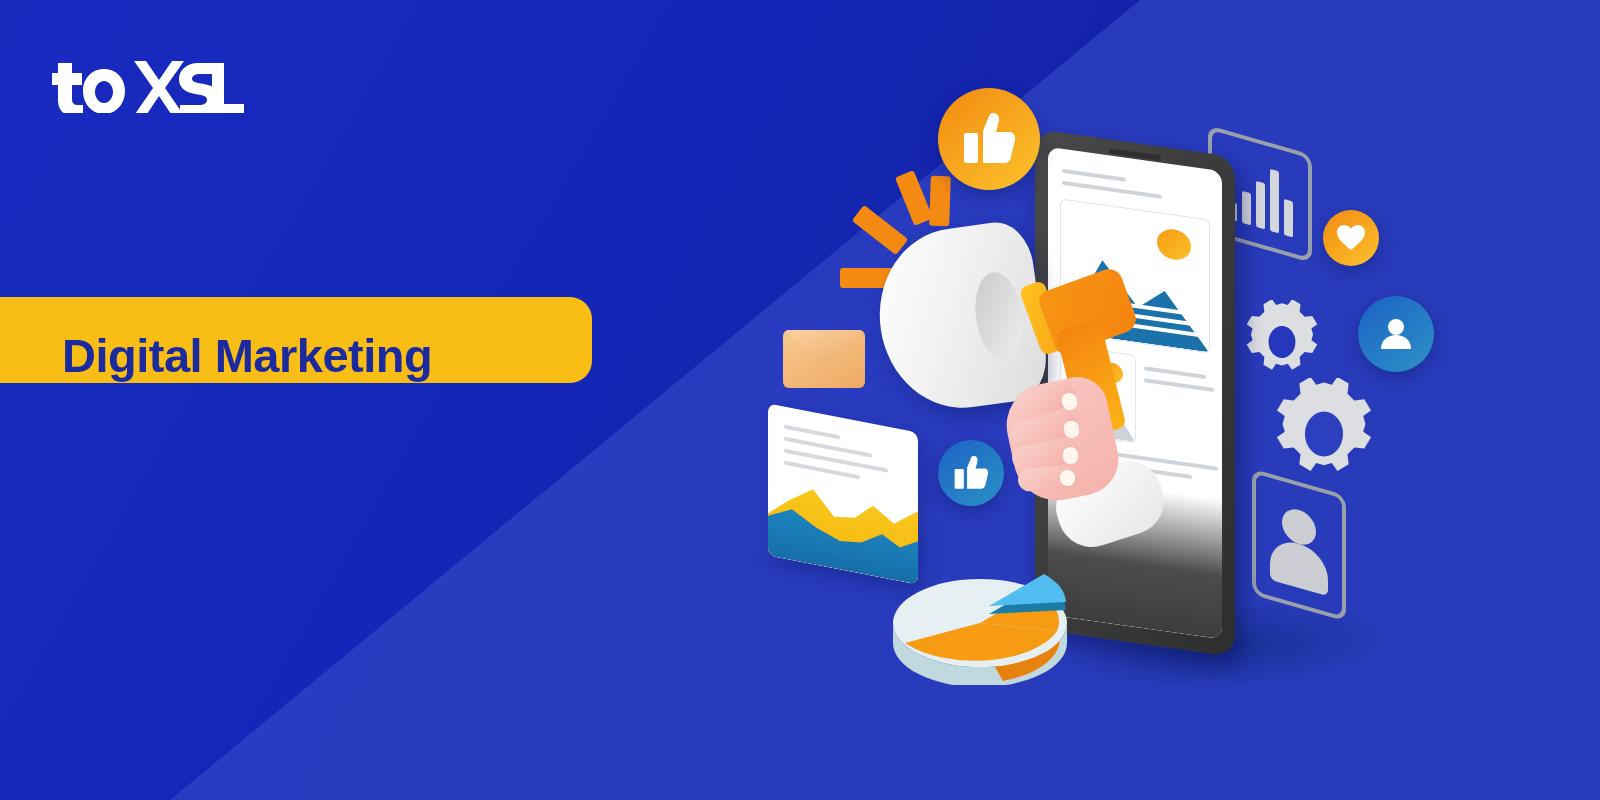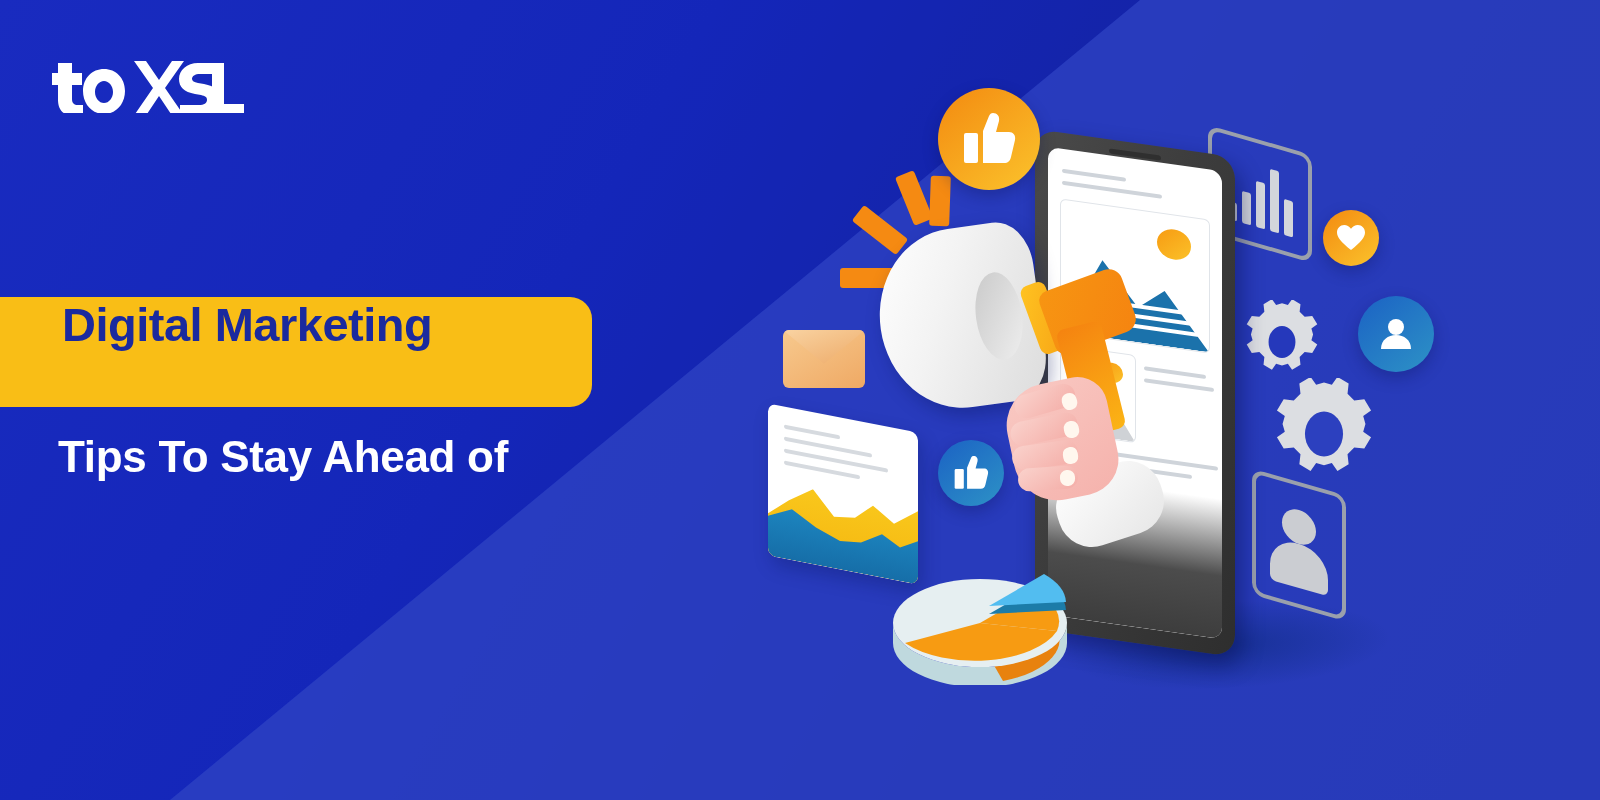--- a/index.html
+++ b/index.html
@@ -21,23 +21,23 @@
     background:#16229c;
     clip-path:polygon(0 0,1140px 0,170px 800px,0 800px);
     opacity:.30;pointer-events:none;
   }
 
   
   .logo{position:absolute;left:52px;top:52px;height:60px;display:flex;align-items:center;}
   .logo svg{display:block;}
 
   .badge{
-    position:absolute;left:0;top:297px;width:592px;height:110px;
+    position:absolute;left:0;top:297px;width:592px;height:86px;
     background:#F9BE16;border-radius:0 22px 22px 0;
-    display:flex;align-items:flex-start;
+    display:flex;align-items:flex-end;
   }
   .badge-text{
     color:#1B2A9E;font-size:47px;font-weight:bold;letter-spacing:-.5px;
     padding-left:62px;white-space:nowrap;
   }
   .subtitle{
     position:absolute;left:58px;top:428px;width:640px;
     color:#ffffff;font-size:44px;font-weight:bold;line-height:1.33;
     letter-spacing:-.3px;
   }
@@ -212,21 +212,20 @@
         <path d="M174 12 h12 v41 h20 v12 h-32 z" transform="translate(-14,0)"></path>
       </g>
     </svg>
   </div>
 
   <div class="badge">
     <span class="badge-text">Digital Marketing</span>
   </div>
 
   <div class="subtitle">
-    <div>Tips To Stay Ahead of</div>
   </div>
 
   <div class="art">
 
     <div class="floor-shadow"></div>
 
     <div class="node barchart outlinecard">
       <div class="bar" style="left:16px;height:18px;"></div>
       <div class="bar" style="left:30px;height:32px;"></div>
       <div class="bar" style="left:44px;height:46px;"></div>

